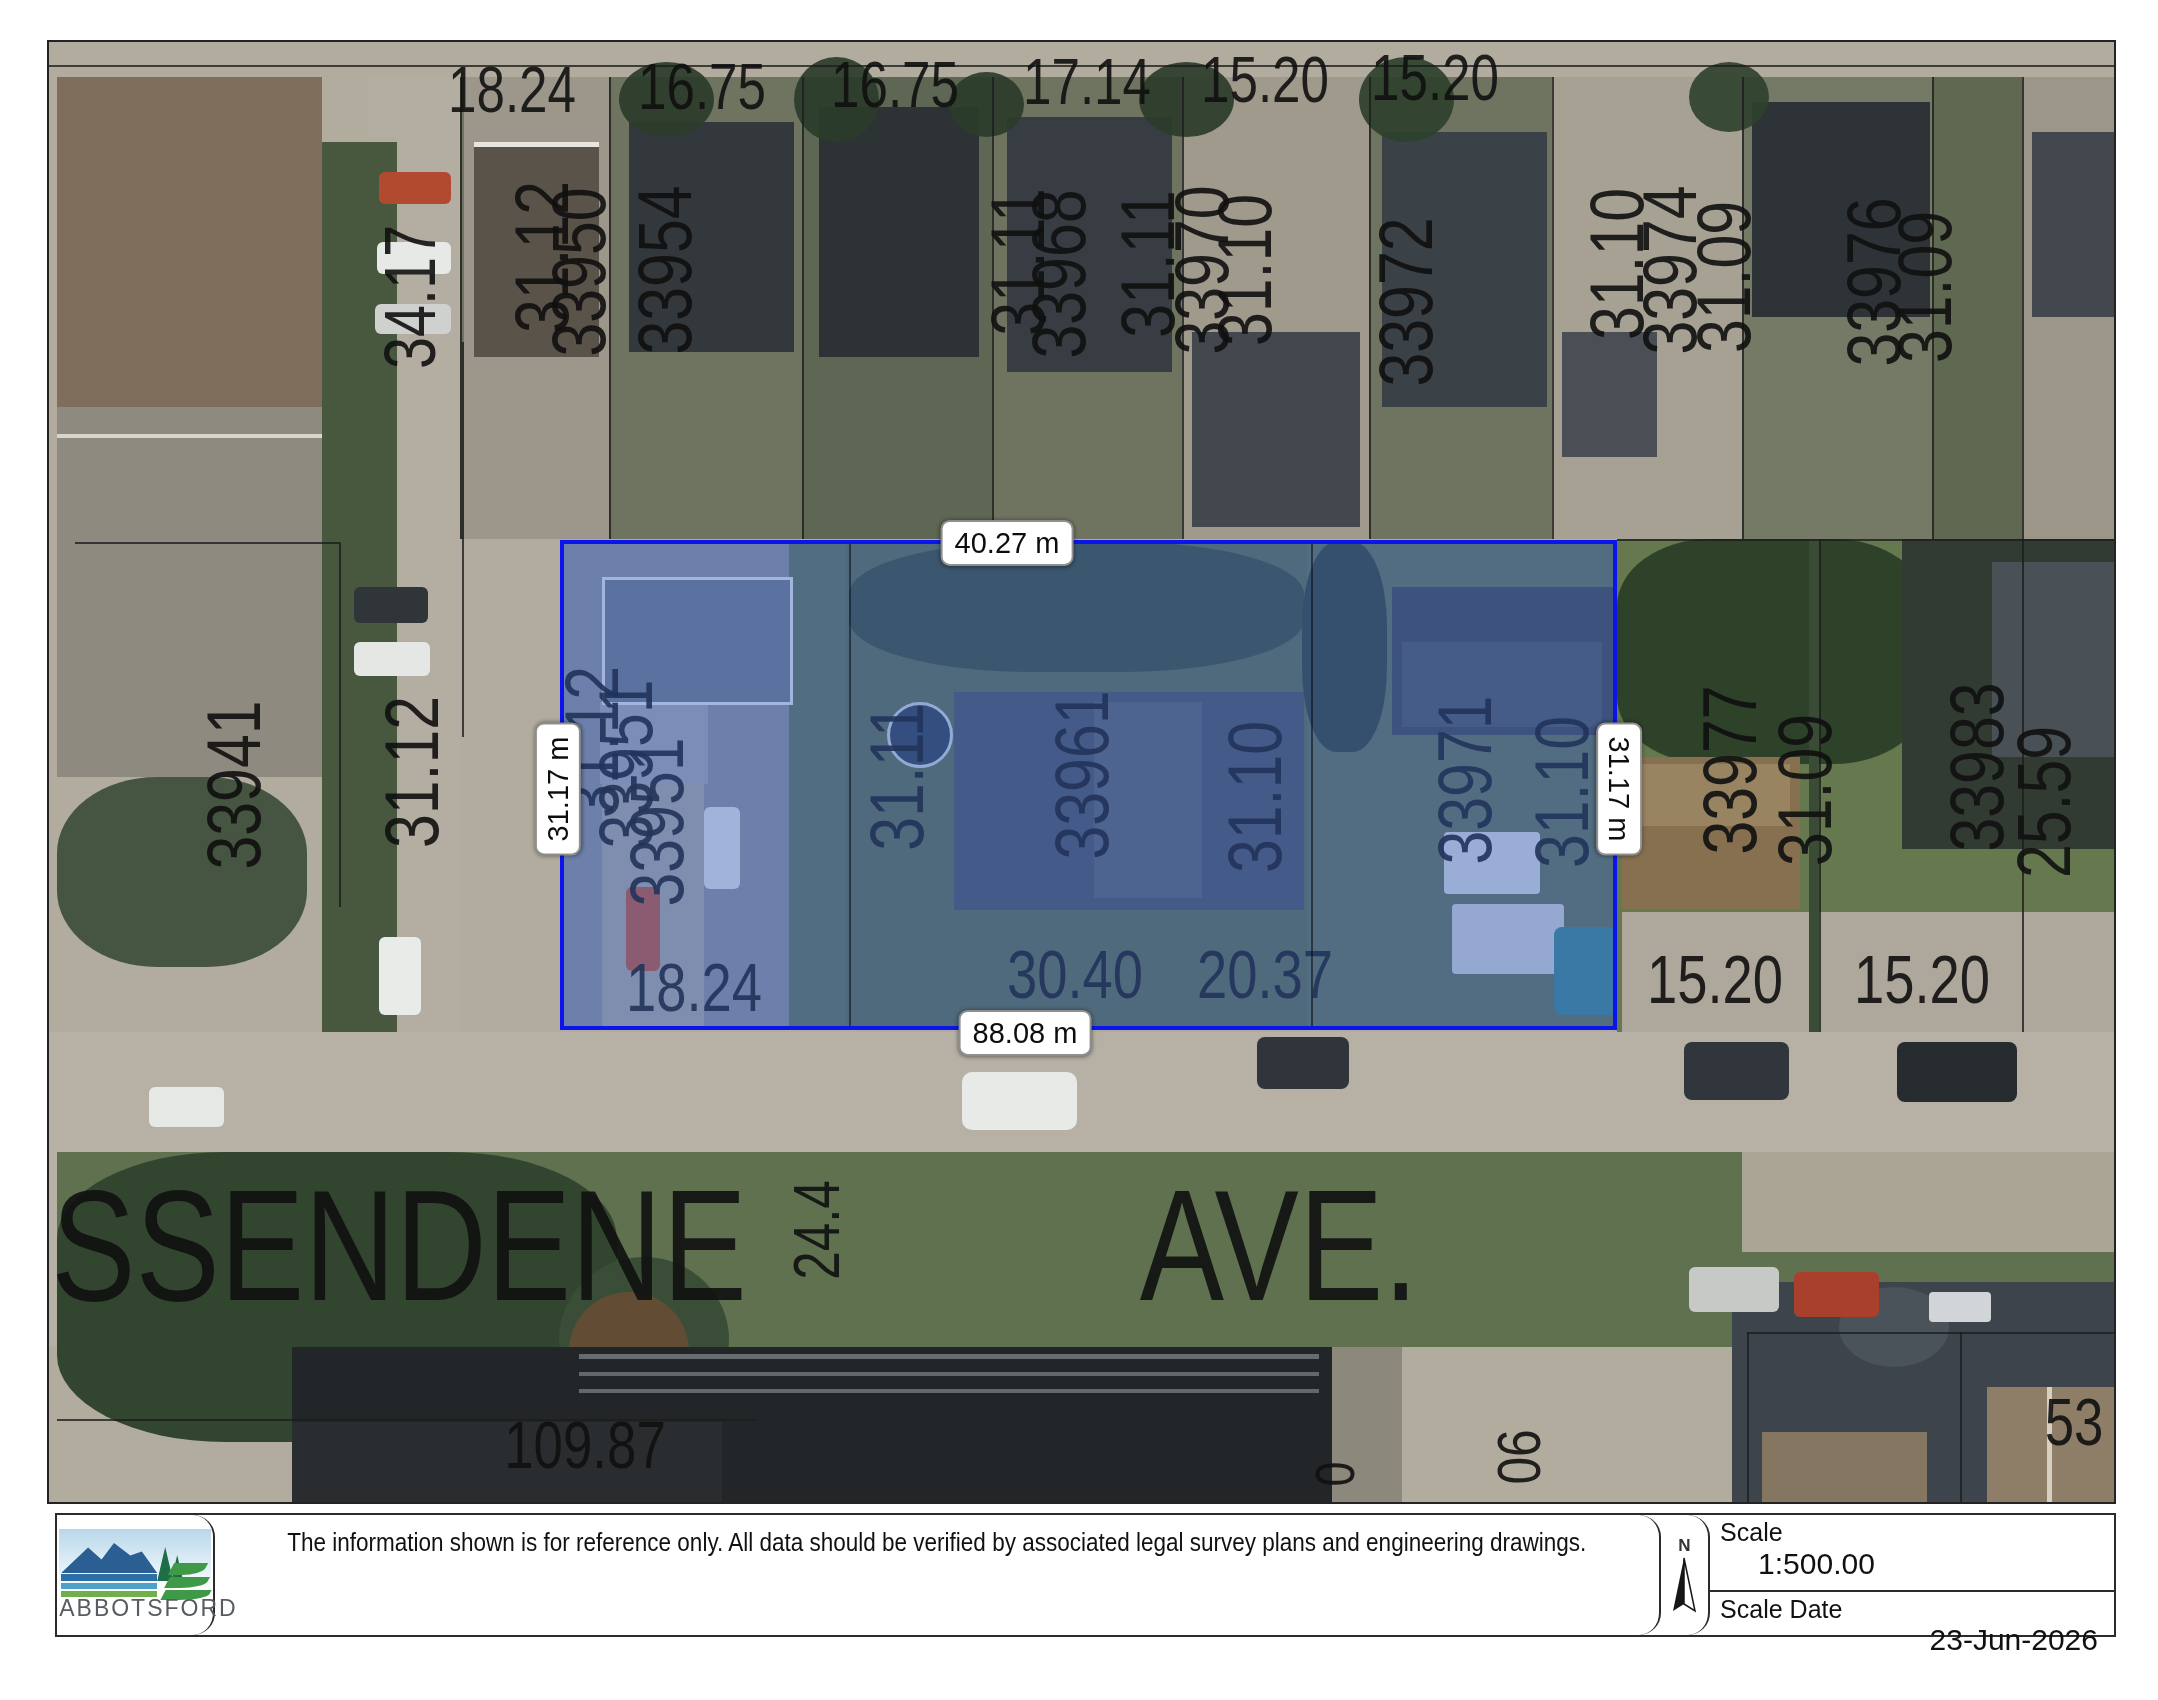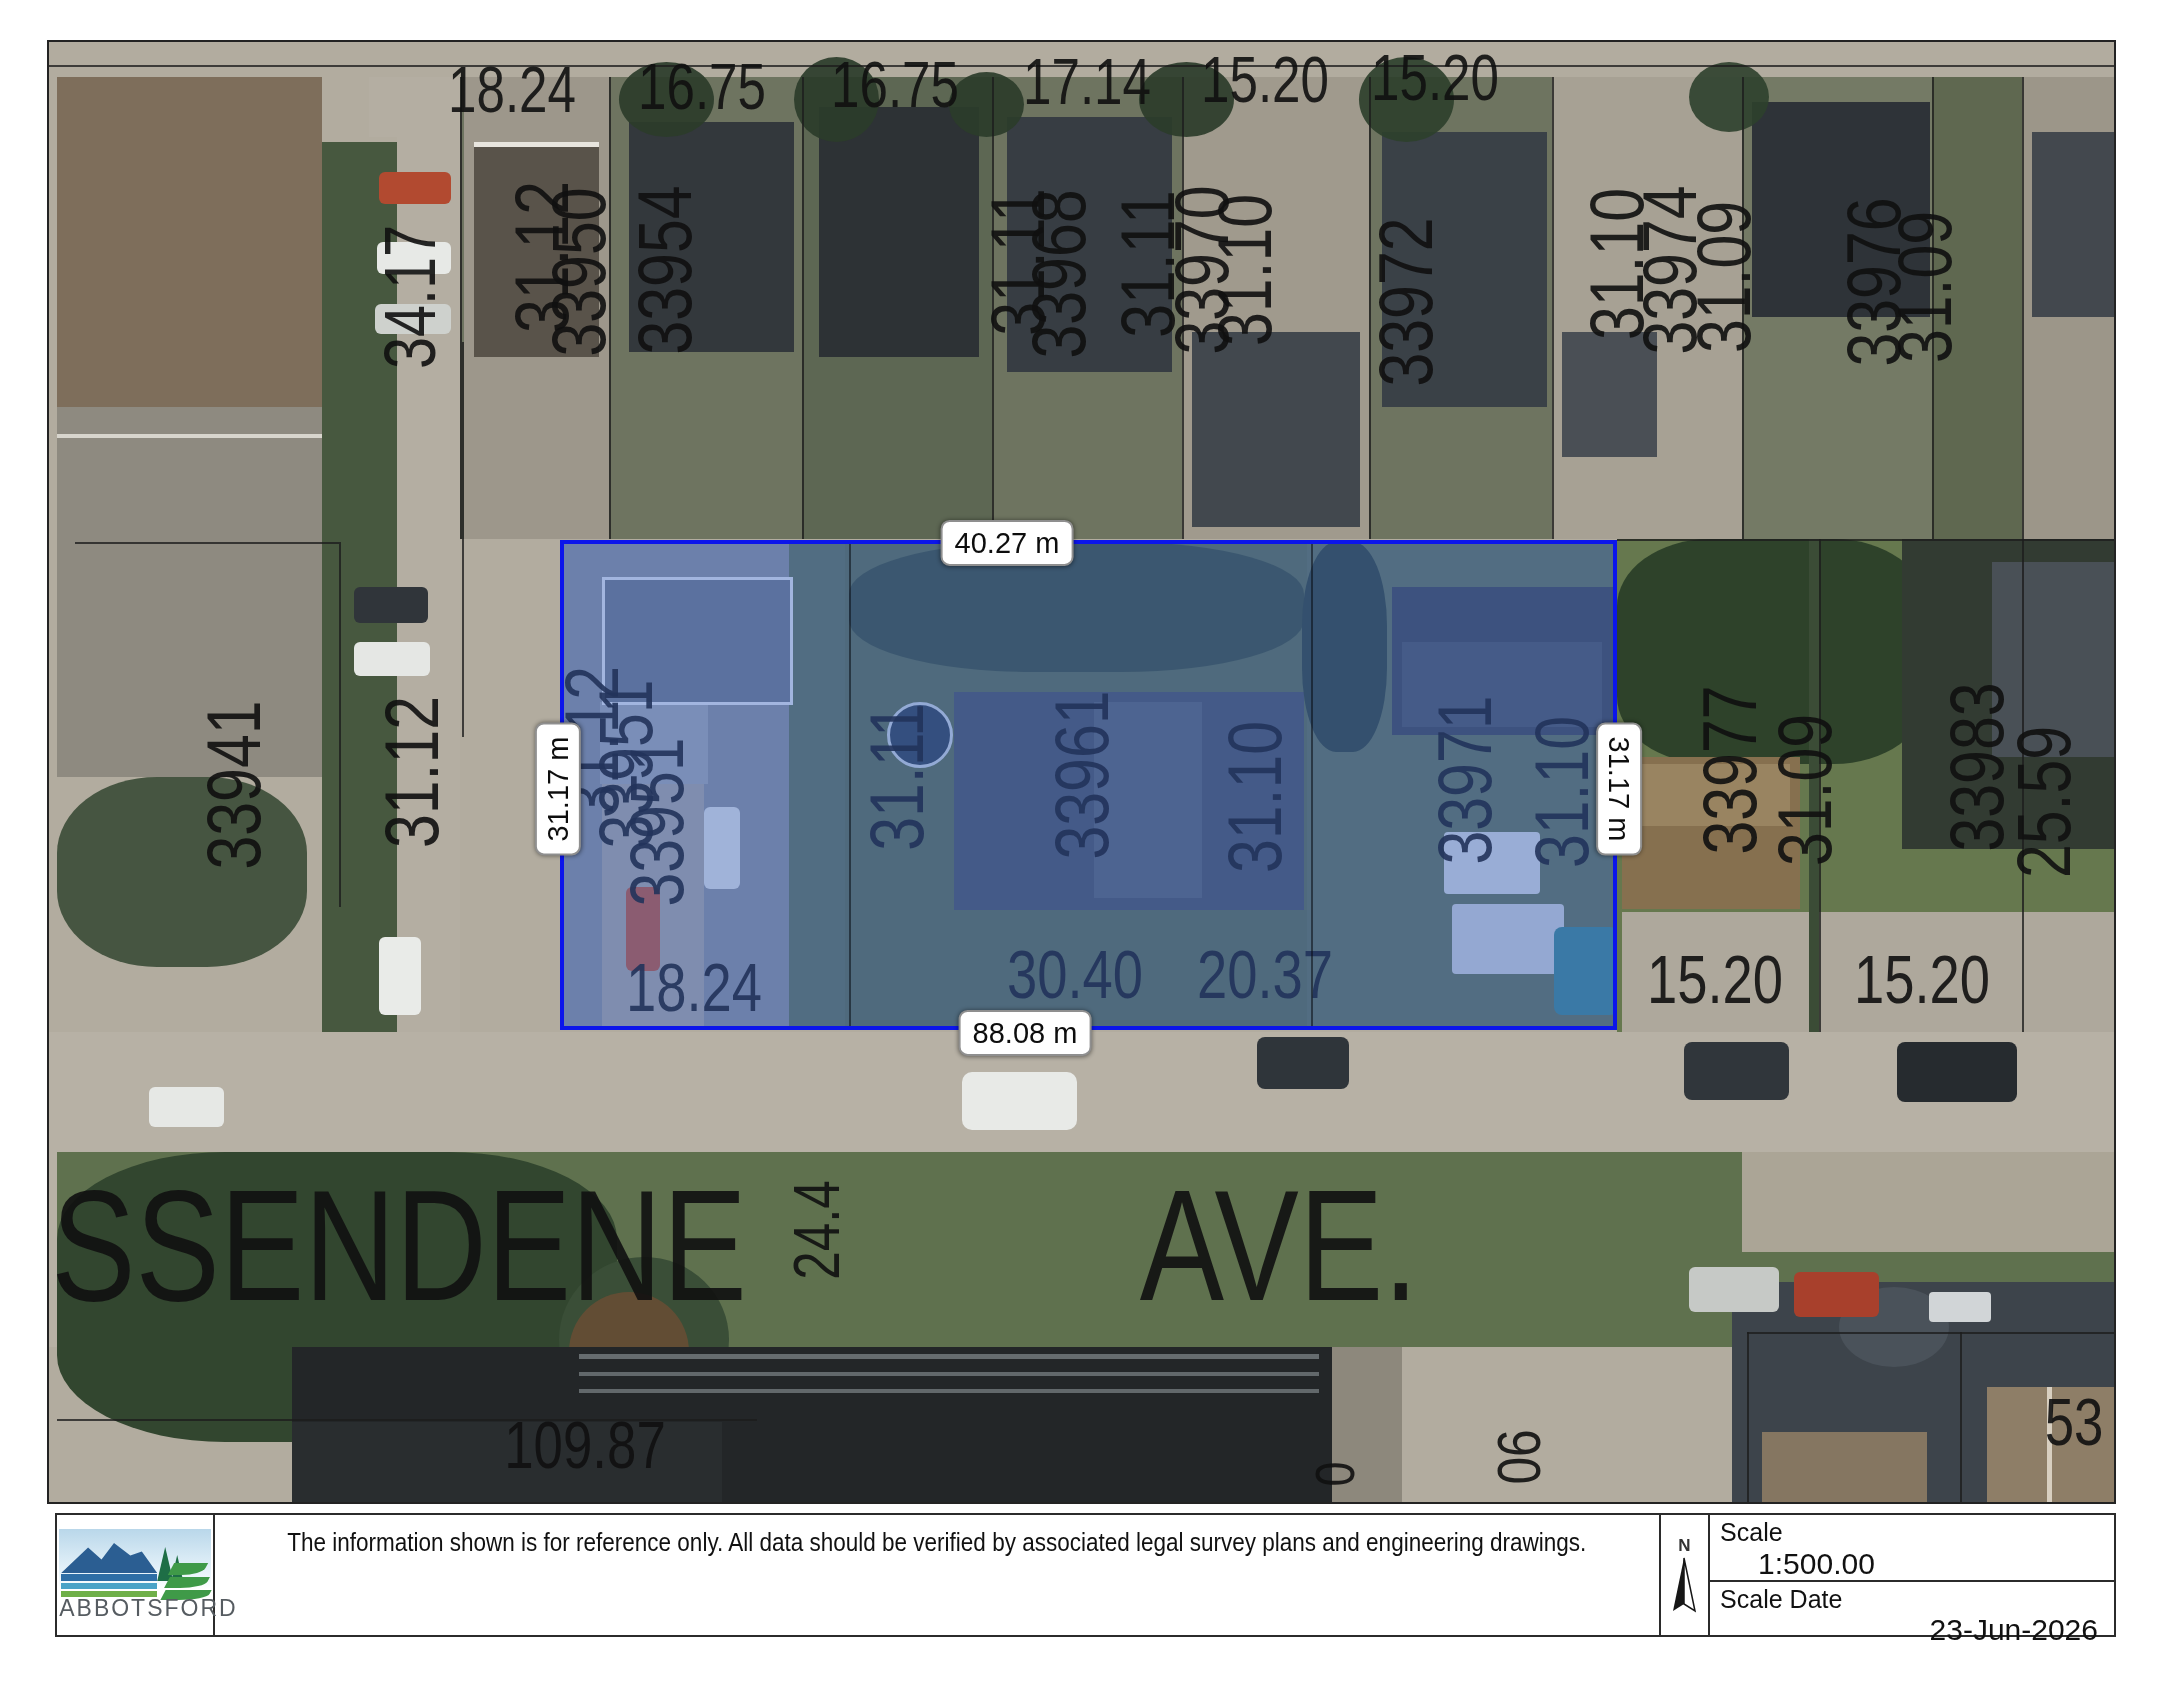--- a/index.html
+++ b/index.html
@@ -23,29 +23,29 @@
         box-shadow:0 1px 4px rgba(0,0,0,.45);}
   .chip.h{transform:translate(-50%,-50%);}
   .chip.vl{transform:translate(-50%,-50%) rotate(-90deg);}
   .chip.vr{transform:translate(-50%,-50%) rotate(90deg);}
   #tooltip{position:absolute;left:960px;top:747px;transform:translate(-50%,-50%);
            background:rgba(8,8,8,.9);color:#ffffff;font-size:31px;padding:8px 18px;
            border:3px solid #ececec;outline:2px solid #151515;border-radius:12px;white-space:nowrap;}
   
   #footer{position:absolute;left:55px;top:1513px;width:2061px;height:124px;background:#fff;
           border:2px solid #2b2b2b;box-sizing:border-box;display:flex;}
-  .fcell{height:100%;box-sizing:border-box;}
+  .fcell{height:100%;box-sizing:border-box;border-radius:22px;}
   #logo-cell{width:184px;border-right:2px solid #2b2b2b;display:flex;align-items:center;justify-content:center;}
   #disclaimer-cell{flex:1;border-right:2px solid #2b2b2b;padding-top:13px;text-align:center;}
   #disclaimer-cell .txt{display:inline-block;font-size:25px;color:#111;transform:scaleX(.9);white-space:nowrap;}
   #north-cell{width:57px;border-right:2px solid #2b2b2b;display:flex;flex-direction:column;
               align-items:center;justify-content:center;gap:2px;}
   #north-cell .n{font-size:17px;color:#333;font-weight:700;line-height:1;}
   #scale-cell{width:470px;display:flex;flex-direction:column;}
-  .srow{flex:1;box-sizing:border-box;padding:4px 10px 0 10px;}
+  .srow{flex:1;box-sizing:border-box;padding:4px 10px 10px 10px;}
   .srow:first-child{border-bottom:2px solid #2b2b2b;}
   .slabel{font-size:25px;color:#111;line-height:1.1;}
   .svalue{font-size:30px;color:#111;line-height:1.1;margin-left:38px;}
   .svalue.right{text-align:right;margin-left:0;padding-right:6px;}
   
   #logo{width:152px;height:92px;position:relative;}
   #logo .sky{position:absolute;left:0;top:0;width:152px;height:60px;
              background:linear-gradient(#b9d7ea,#eaf5fb 75%,#ffffff);}
   #logo .mountain{position:absolute;left:2px;top:14px;width:96px;height:30px;background:#2b5e92;
         clip-path:polygon(0 100%,28% 15%,42% 55%,55% 0,72% 42%,84% 28%,100% 100%);}

